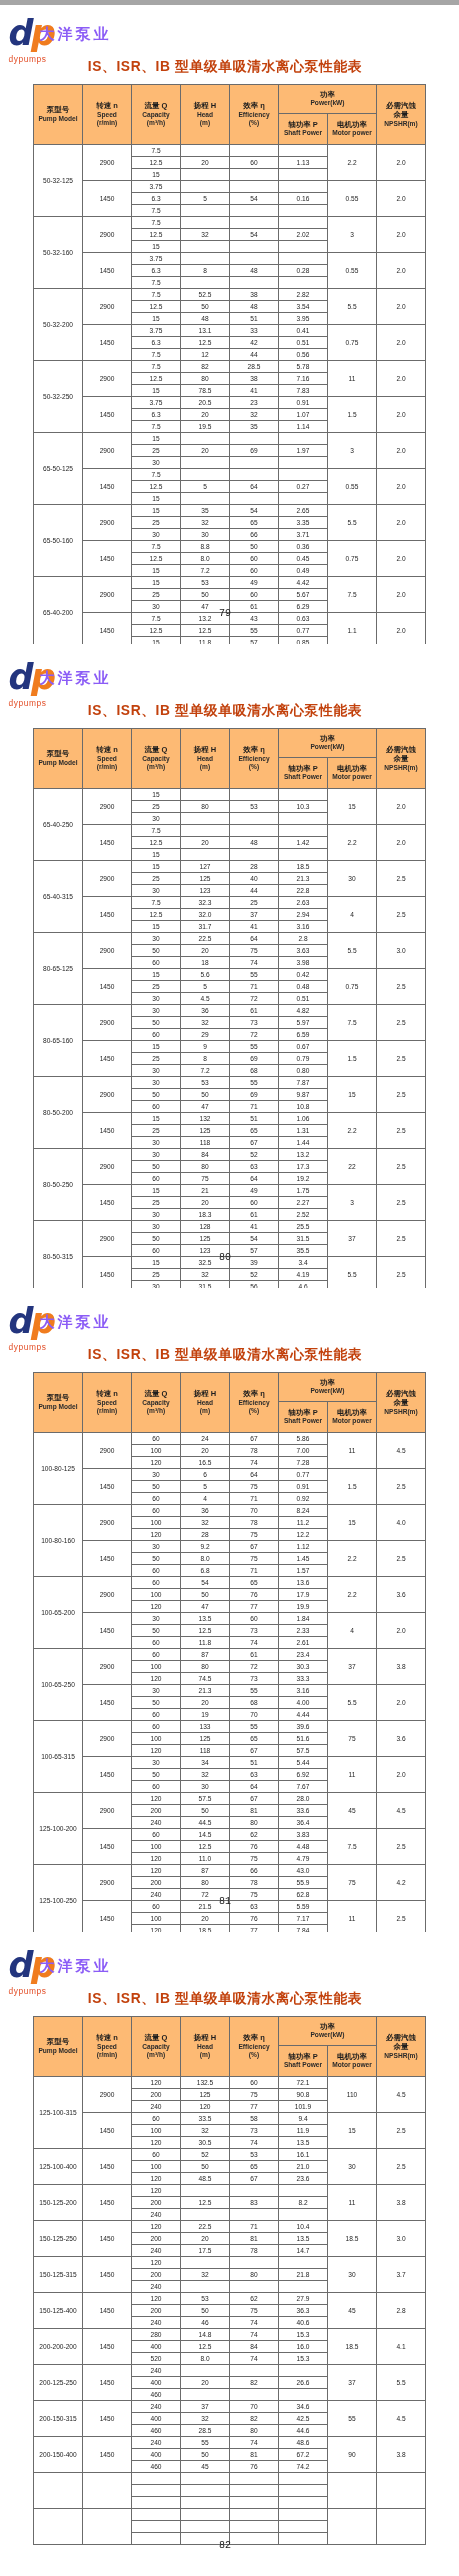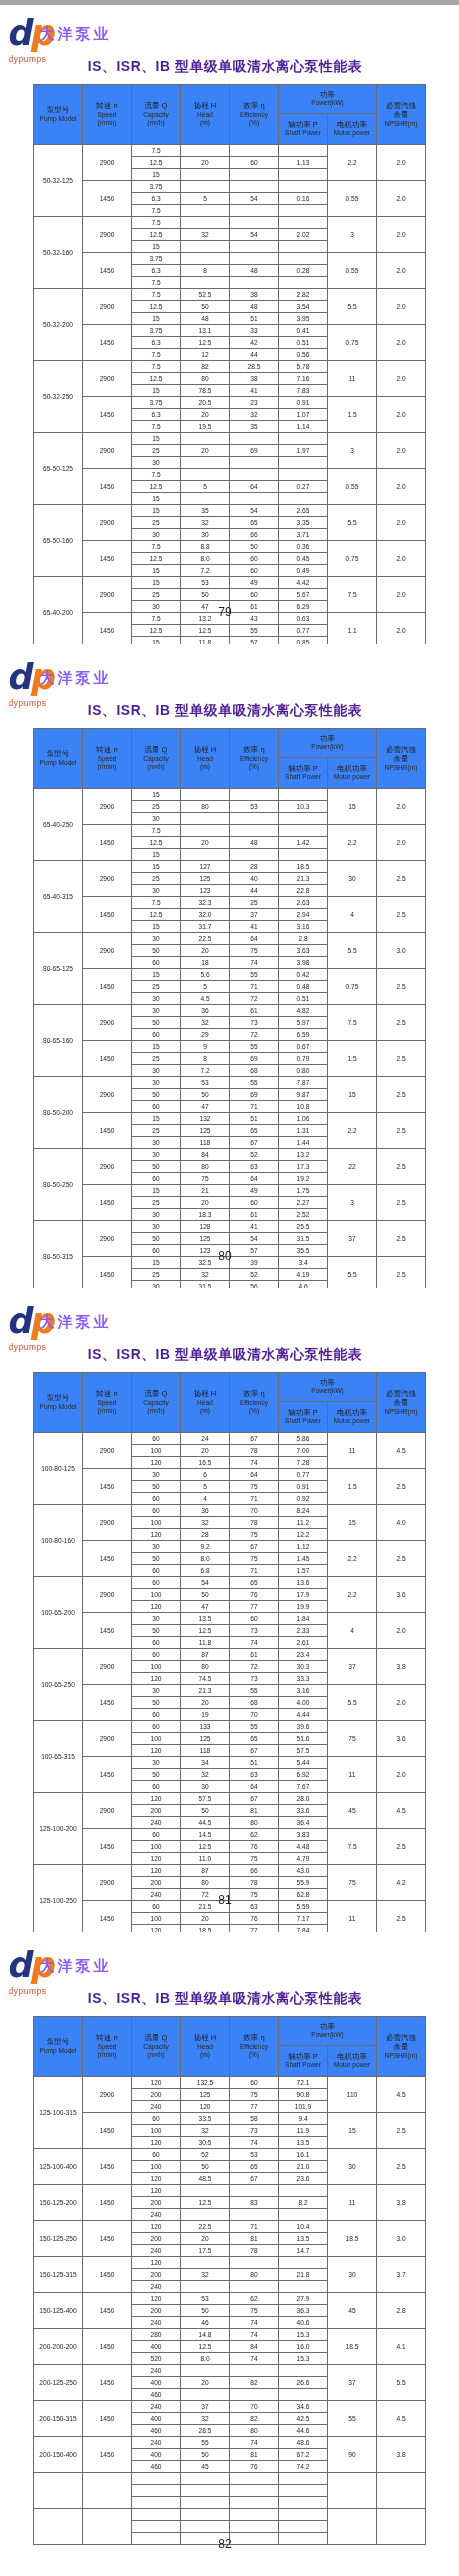--- a/index.html
+++ b/index.html
@@ -5,33 +5,33 @@
   html,body{margin:0;padding:0;background:#ffffff;}
   body{width:459px;font-family:"Liberation Sans",sans-serif;color:#222;}
   .topstrip{position:absolute;top:0;left:0;width:459px;height:4.8px;background:#a6a6a6;}
   .page{width:450px;height:644px;position:relative;box-sizing:border-box;background:#fff;overflow:hidden;}
   .logo{position:absolute;left:8.4px;top:18px;width:120px;}
   .logo-mark{font-family:"DejaVu Sans",sans-serif;font-weight:bold;font-size:35px;line-height:31px;letter-spacing:-2.4px;font-style:italic;}
   .logo-d{color:#23357e;}
   .logo-p{color:#f07c1e;}
   .logo-cn{position:absolute;left:31px;top:7.2px;color:#8b5cf6;font-weight:bold;font-size:15px;letter-spacing:3px;white-space:nowrap;}
   .logo-en{position:absolute;left:0px;top:36px;color:#e3502a;font-weight:normal;font-size:8.4px;letter-spacing:0.6px;}
-  .page-title{position:absolute;top:58px;left:0;right:0;text-align:center;font-weight:bold;font-size:13.8px;color:#4c1d95;letter-spacing:0.6px;white-space:nowrap;}
+  .page-title{position:absolute;top:58px;left:0;right:0;text-align:center;font-weight:bold;font-size:13.8px;color:#c2410c;letter-spacing:0.6px;white-space:nowrap;}
   .tablewrap{position:absolute;top:84px;left:33px;}
   table.perf{border-collapse:collapse;table-layout:fixed;width:393px;border:1.2px solid #2f2f2f;}
   table.perf col{width:49px;}
   table.perf th,table.perf td{border:0.6px solid #6b6b6b;padding:0;text-align:center;vertical-align:middle;overflow:hidden;}
-  thead th{font-weight:normal;background:#3b82f6;}
+  thead th{font-weight:bold;background:#fdba74;}
   .hcn{font-size:7.5px;color:#1d1d1d;line-height:9.6px;}
   .hen{font-size:6.6px;color:#2a2a2a;line-height:8.4px;}
   .h-top{height:27.6px;}
   .h-sub{height:30px;margin-left:44px;}
   td.dcell{height:11px;font-size:6.6px;color:#242424;}
   td.model-cell{font-size:6.6px;color:#242424;letter-spacing:0px;}
-  .pagenum{position:absolute;bottom:25px;left:0;right:0;text-align:center;font-size:12px;color:#222;}
+  .pagenum{position:absolute;bottom:25px;left:0;right:0;text-align:center;font-size:10px;color:#222;font-family:Liberation Mono, monospace;}
 </style>
 </head>
 <body>
 
 <div id="doc-root">
     <div class="page">
       <div class="logo">
         <div class="logo-mark"><span class="logo-d">d</span><span class="logo-p">p</span></div>
         <div class="logo-cn">大洋泵业</div>
         <div class="logo-en">dypumps</div>

